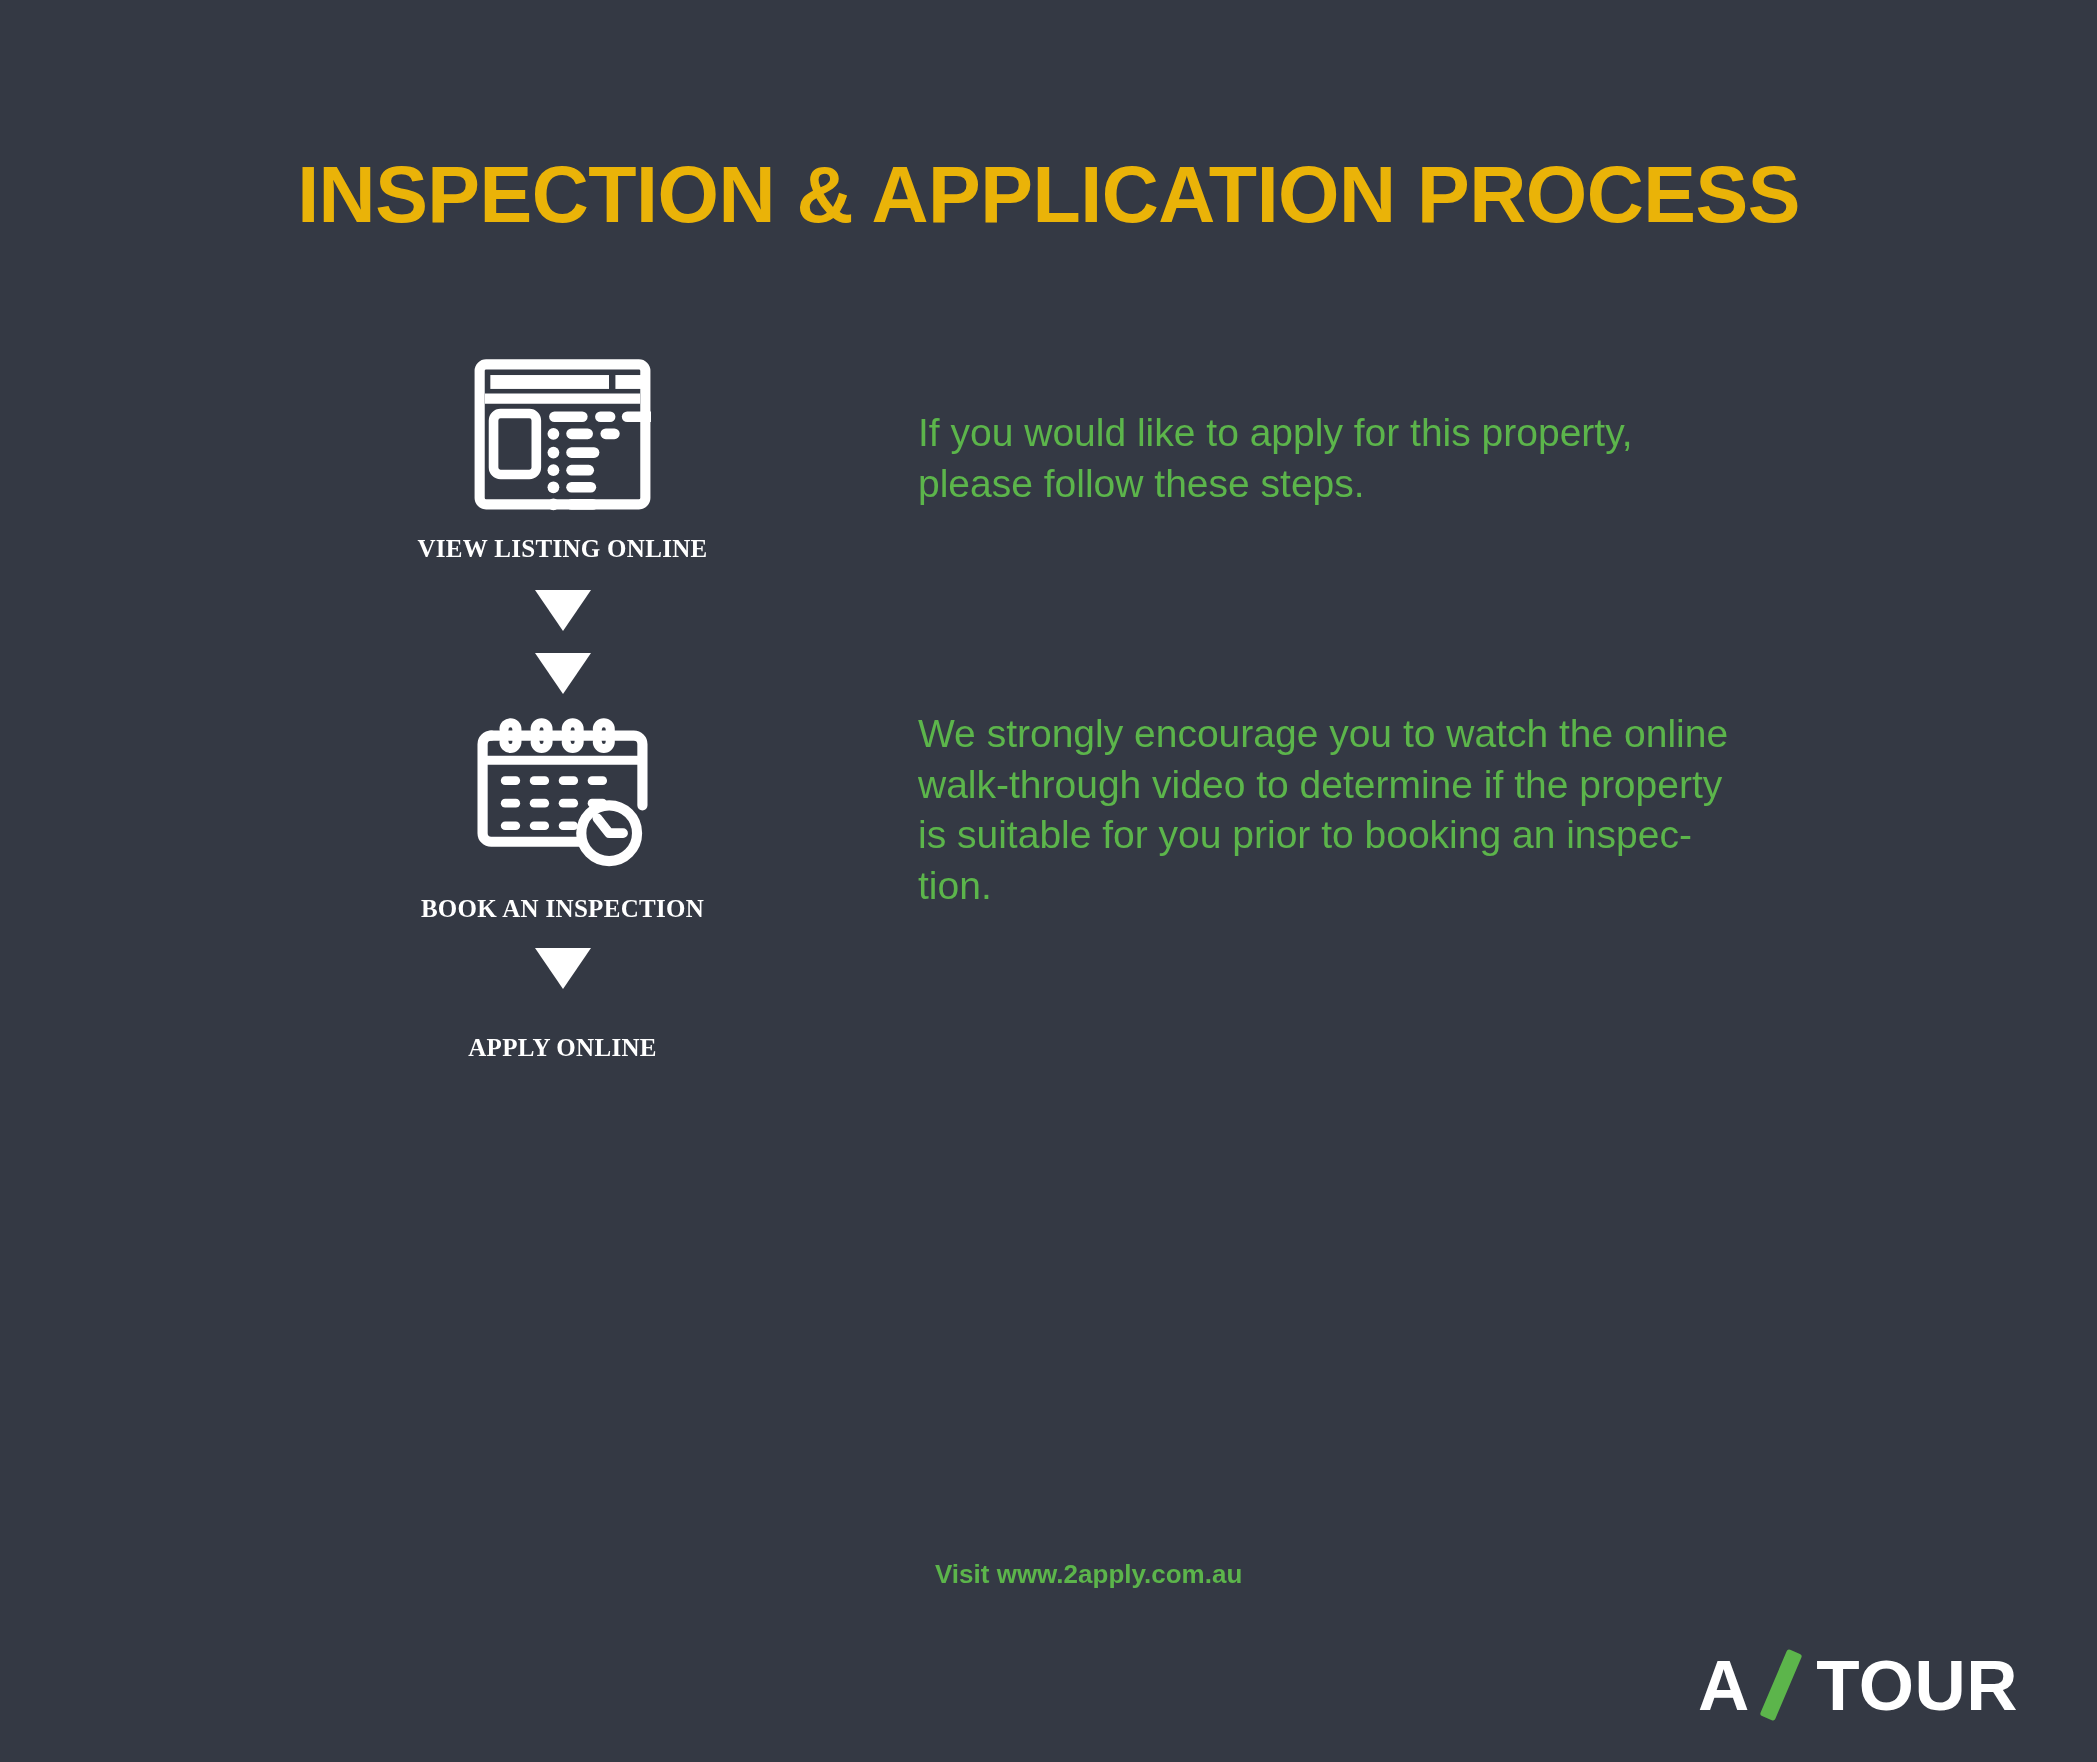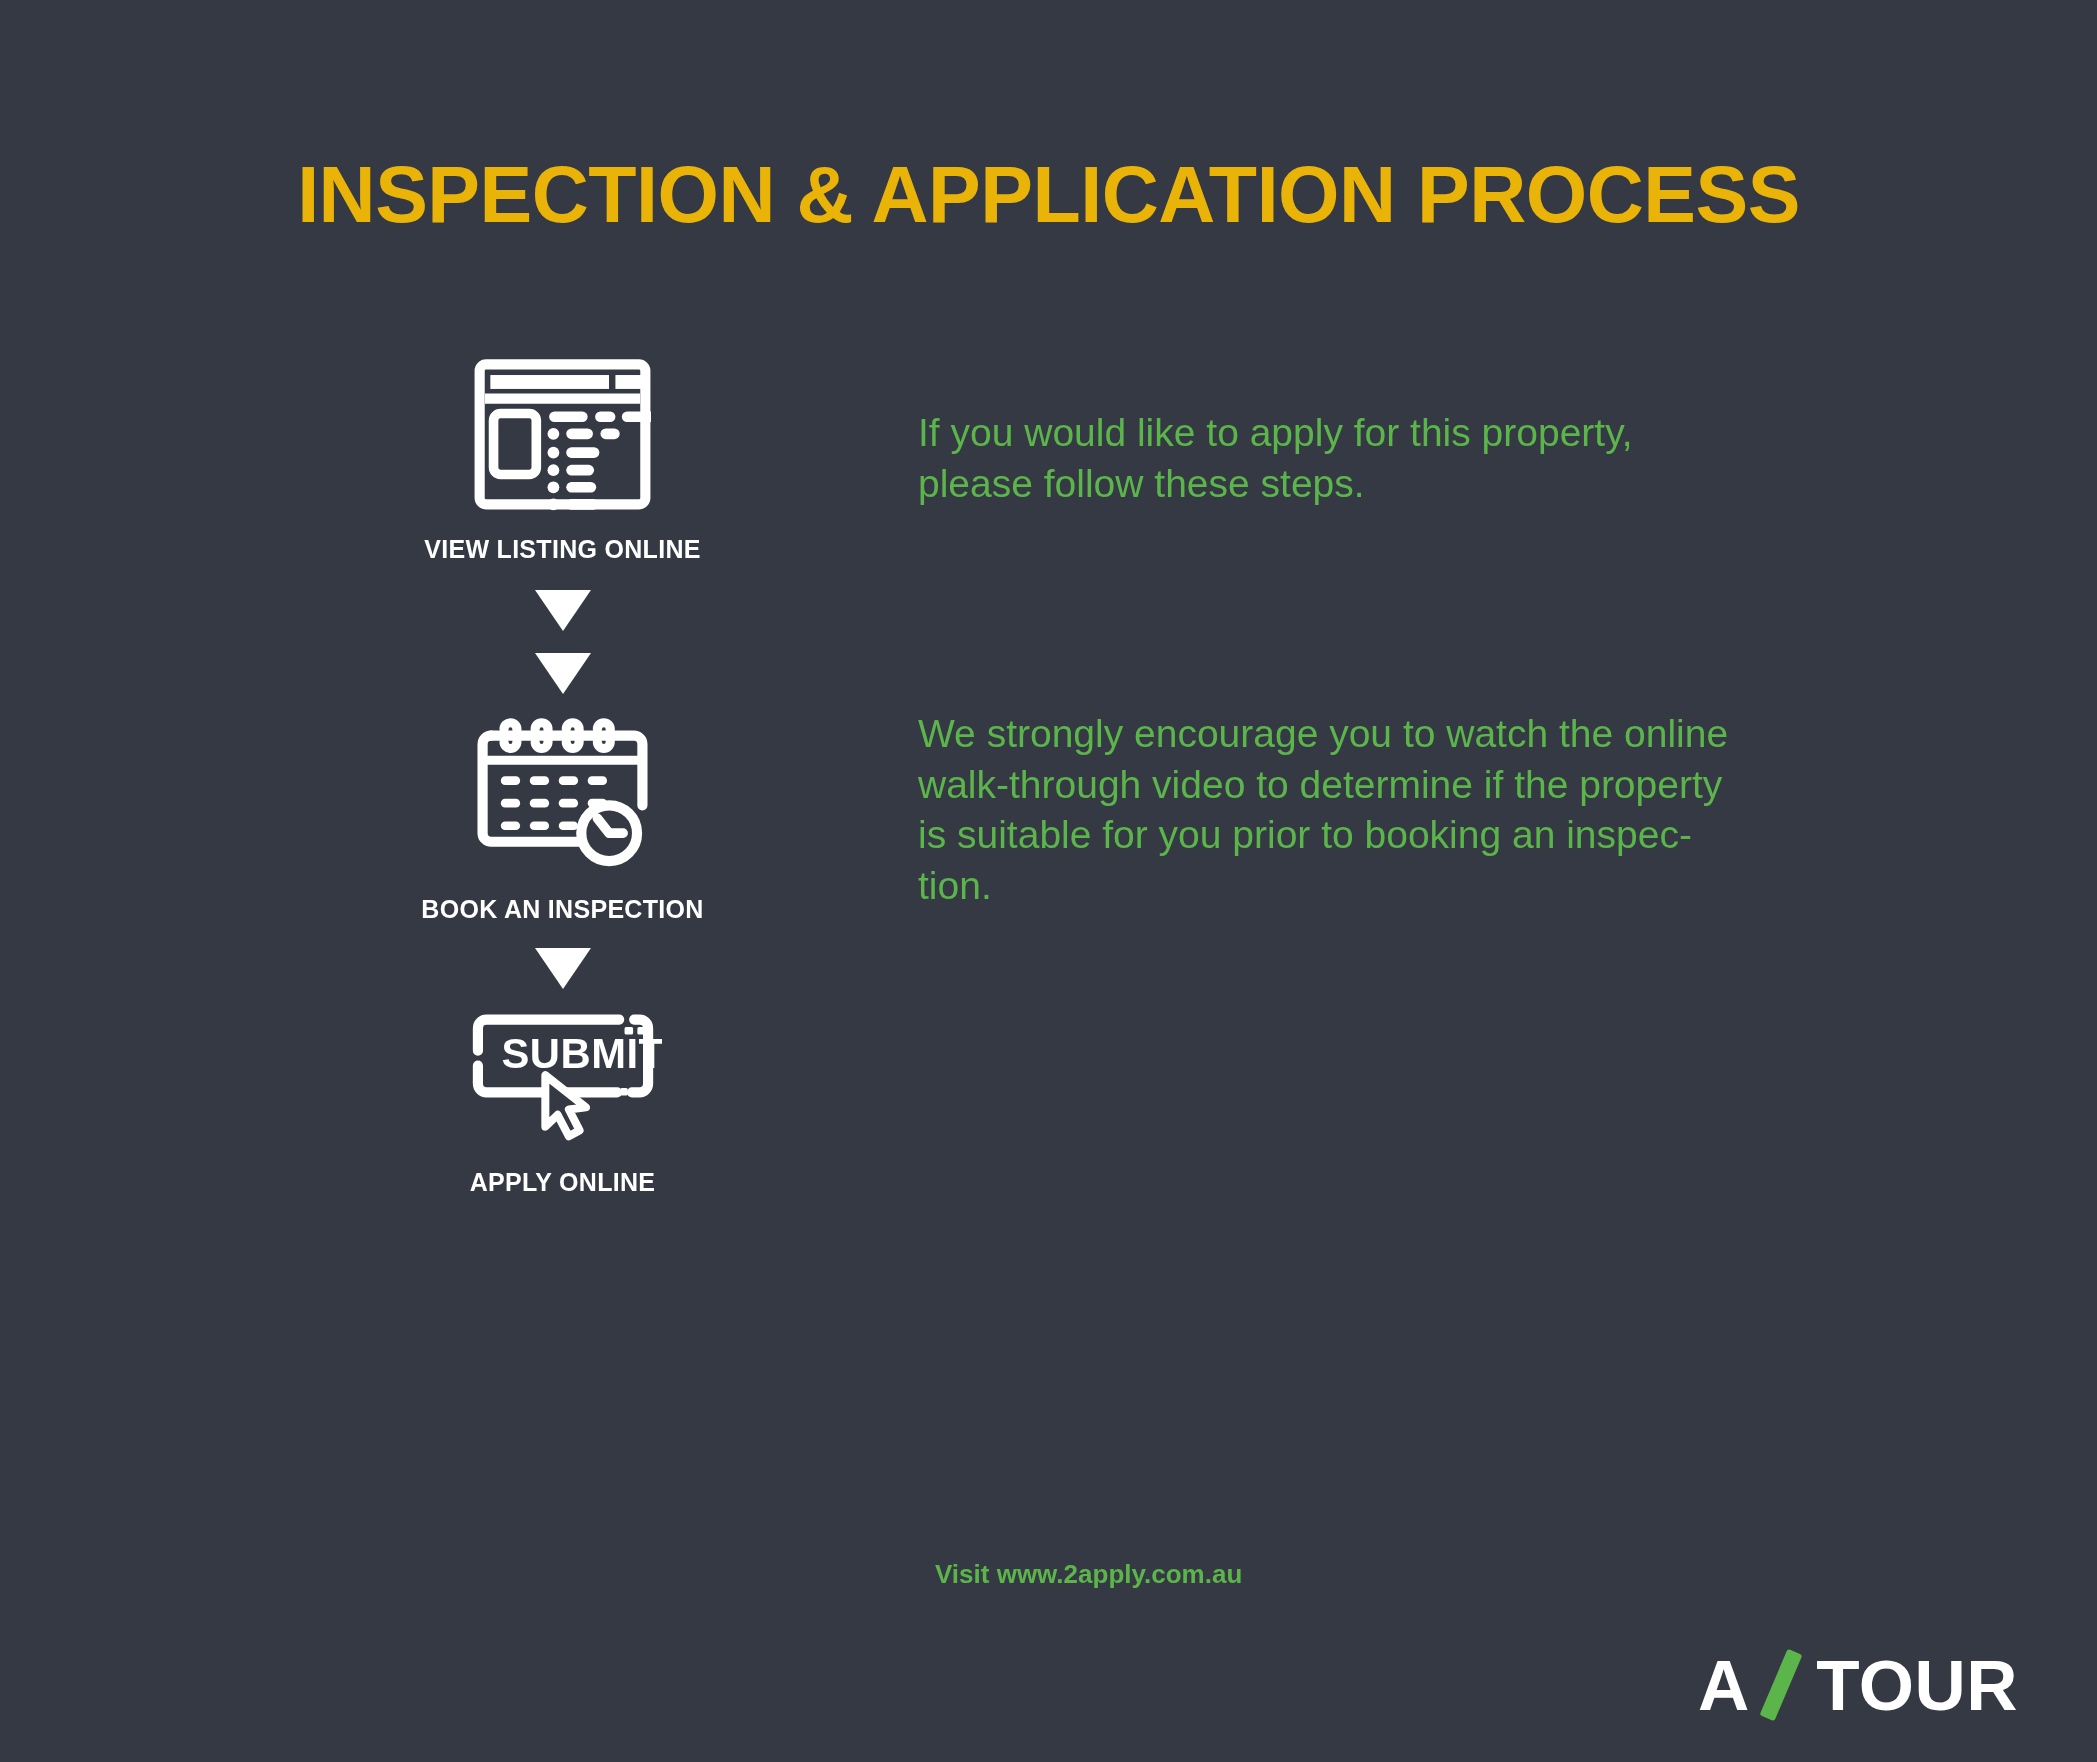--- a/index.html
+++ b/index.html
@@ -56,20 +56,21 @@
   }
   .step-label {
     margin-top: 19.3px;
     color: #ffffff;
     font-size: 25px;
     font-weight: 700;
     letter-spacing: 0.3px;
     line-height: 1.28;
     text-align: center;
     white-space: pre-line;
+    font-family: Liberation Serif, serif;
   }
   .arrow {
     width: 0;
     height: 0;
     border-left: 28px solid transparent;
     border-right: 28px solid transparent;
     border-top: 41px solid #ffffff;
     margin: 22.5px auto 22.5px auto;
   }
 
@@ -215,38 +216,20 @@
           <circle cx="252" cy="224" r="52" stroke="#ffffff" stroke-width="19" fill="#343944"></circle>
           <path d="M230 196 L252 224 H278" stroke="#ffffff" stroke-width="18" stroke-linecap="round" stroke-linejoin="round" fill="none"></path>
         </svg>
       </div>
       <div class="step-label">BOOK AN INSPECTION</div>
     </div>
 
     <div class="arrow gap-c"></div>
 
     <div class="step step-4">
-      <div class="icon-box">
-        <svg width="198" height="134" viewBox="0 0 370 250" fill="none" xmlns="http://www.w3.org/2000/svg">
-
-          <g stroke="#ffffff" stroke-width="19" stroke-linecap="round" fill="none">
-            <path d="M26 72 V30 a16 16 0 0 1 16 -16 H290"></path>
-            <path d="M318 14 h10 a16 16 0 0 1 16 16 V134 a16 16 0 0 1 -16 16 h-14"></path>
-            <path d="M286 150 H42 a16 16 0 0 1 -16 -16 V100"></path>
-          </g>
-          <g fill="#ffffff">
-            <rect x="300" y="28" width="16" height="14" rx="3"></rect>
-            <rect x="324" y="28" width="16" height="14" rx="3"></rect>
-            <rect x="292" y="142" width="14" height="14" rx="3"></rect>
-          </g>
-          <text x="70" y="105" font-family="Liberation Sans, sans-serif" font-size="78" font-weight="700" fill="#ffffff" letter-spacing="1">SUBMIT</text>
-
-          <path d="M152 118 L152 214 L175 192 L196 232 L216 221 L196 182 L228 178 Z" fill="#343944" stroke="#ffffff" stroke-width="15" stroke-linejoin="round"></path>
-        </svg>
-      </div>
       <div class="step-label">APPLY ONLINE</div>
     </div>
 
   </div>
 
   <div class="para para-1">If you would like to apply for this property,
 please follow these steps.</div>
   <div class="para para-2">We strongly encourage you to watch the online
 walk-through video to determine if the property
 is suitable for you prior to booking an inspec-

